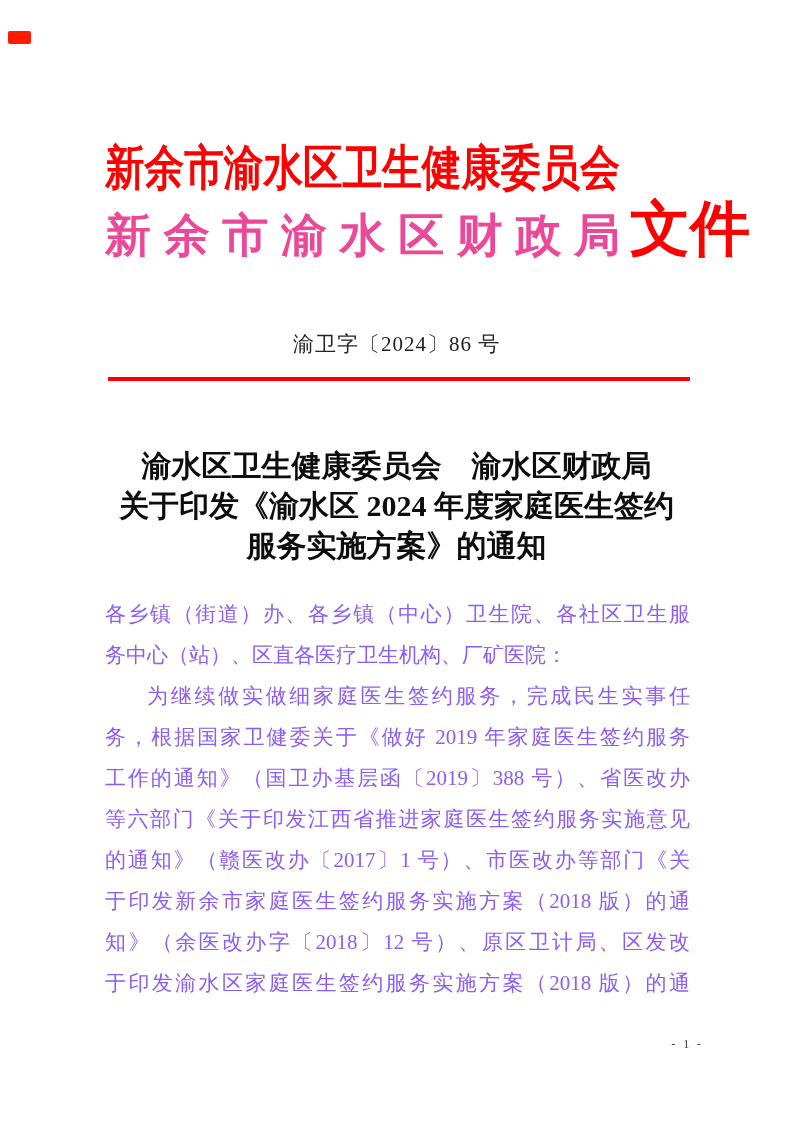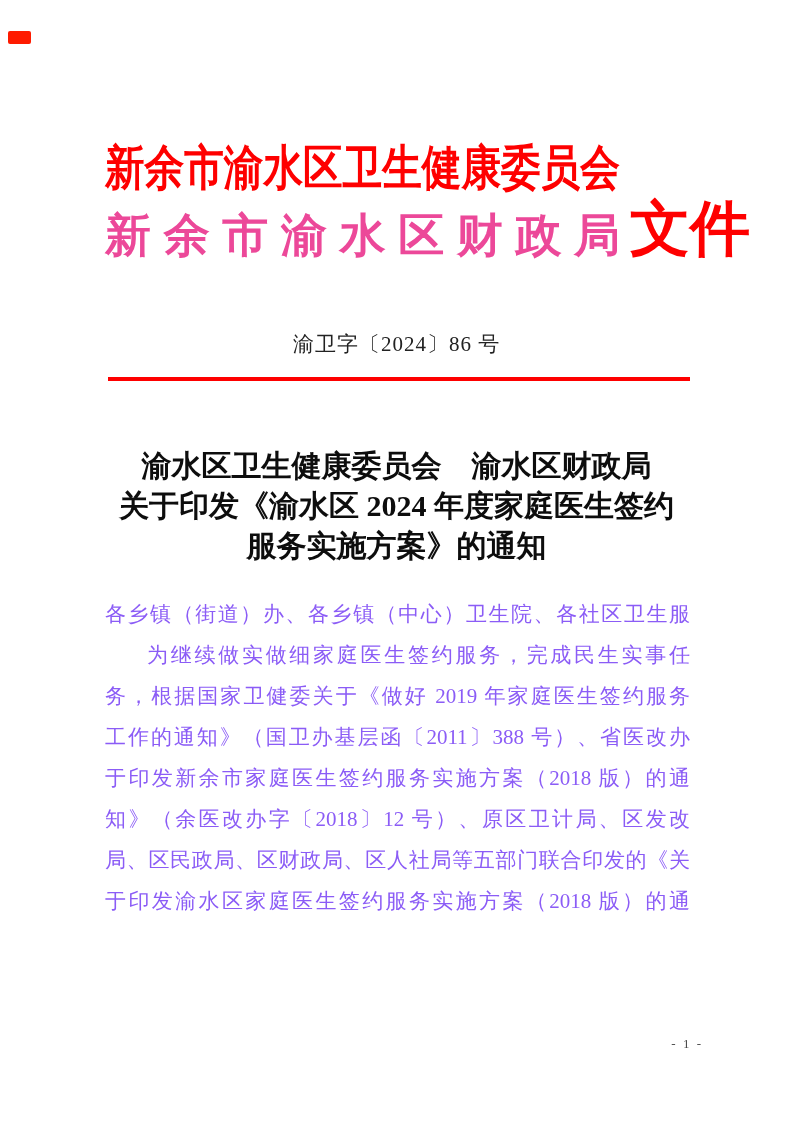--- a/index.html
+++ b/index.html
@@ -139,24 +139,26 @@
   <div class="red-rule"></div>
 
   <div class="doc-title">
     <div>渝水区卫生健康委员会　渝水区财政局</div>
     <div>关于印发《渝水区 2024 年度家庭医生签约</div>
     <div>服务实施方案》的通知</div>
   </div>
 
   <div class="doc-body">
     <div class="body-line">各乡镇（街道）办、各乡镇（中心）卫生院、各社区卫生服</div>
+    <div class="body-line natural">务中心（站）、区直各医疗卫生机构、厂矿医院：</div>
     <div class="body-line indent">为继续做实做细家庭医生签约服务，完成民生实事任</div>
     <div class="body-line">务，根据国家卫健委关于《做好 2019 年家庭医生签约服务</div>
-    <div class="body-line">工作的通知》（国卫办基层函〔2011〕388 号）、省医改办</div>
+    <div class="body-line">工作的通知》（国卫办基层函〔2019〕388 号）、省医改办</div>
+    <div class="body-line">等六部门《关于印发江西省推进家庭医生签约服务实施意见</div>
+    <div class="body-line">的通知》（赣医改办〔2017〕1 号）、市医改办等部门《关</div>
     <div class="body-line">于印发新余市家庭医生签约服务实施方案（2018 版）的通</div>
     <div class="body-line">知》（余医改办字〔2018〕12 号）、原区卫计局、区发改</div>
-    <div class="body-line">局、区民政局、区财政局、区人社局等五部门联合印发的《关</div>
     <div class="body-line">于印发渝水区家庭医生签约服务实施方案（2018 版）的通</div>
   </div>
 
   <div class="page-footer">- 1 -</div>
 
 </div>
 
 </body></html>

